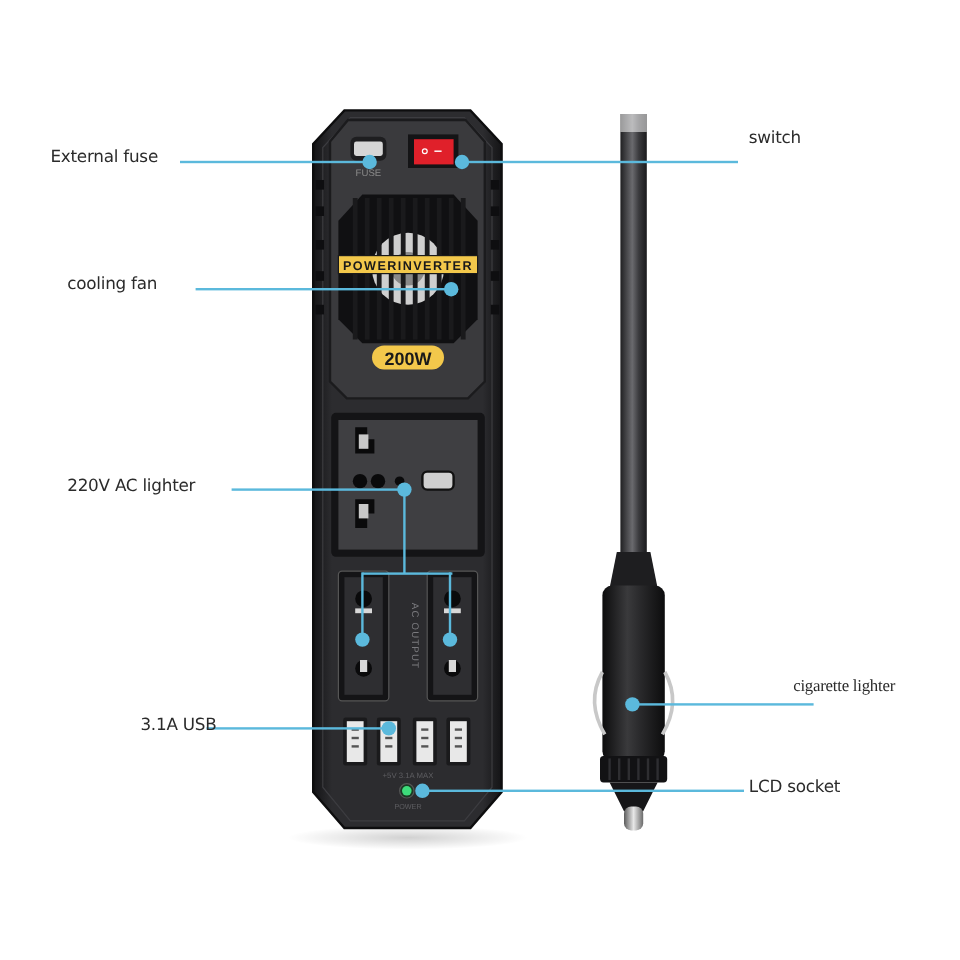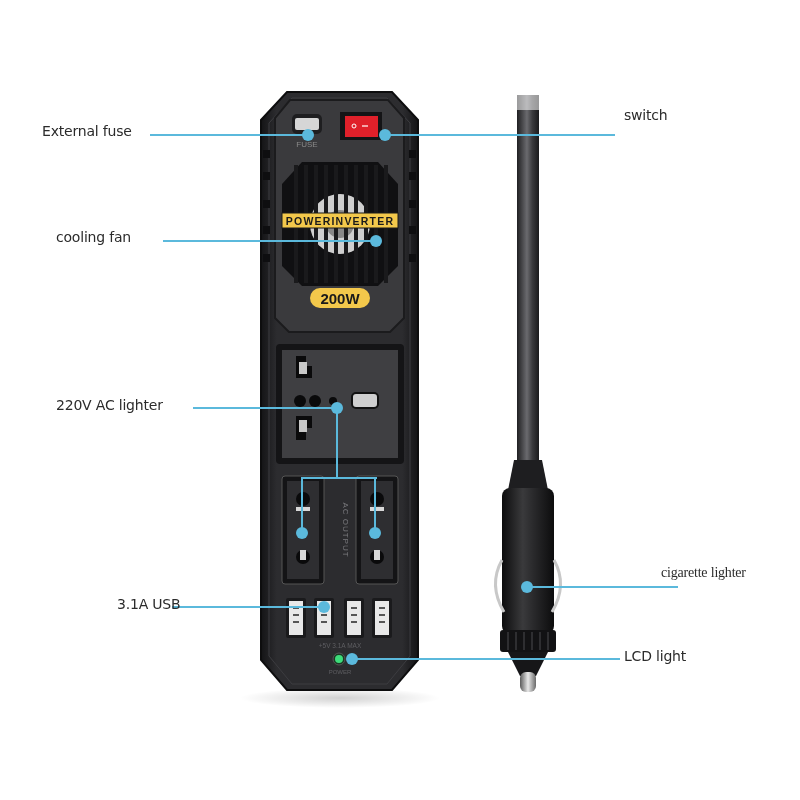--- a/index.html
+++ b/index.html
@@ -209,13 +209,13 @@
 <div class="line" style="left:352px; top:658px; width:268px;"></div>
 <div class="dot" style="left:352px; top:659px;"></div>
 
 <div class="label" style="left:42px; top:123px;">External fuse</div>
 <div class="label" style="left:56px; top:229px;text-align:center;">cooling fan</div>
 <div class="label" style="left:56px; top:397px;">220V AC lighter</div>
 <div class="label" style="left:86px; top:596px;margin-left:31px;">3.1A USB</div>
 
 <div class="label" style="left:624px; top:107px;text-align:center;">switch</div>
 <div class="label" style="left:661px; top:565px;font-family:Liberation Serif, serif;">cigarette lighter</div>
-<div class="label" style="left:624px; top:648px;">LCD light</div>
+<div class="label" style="left:624px; top:648px;">LCD socket</div>
 
 </body></html>

